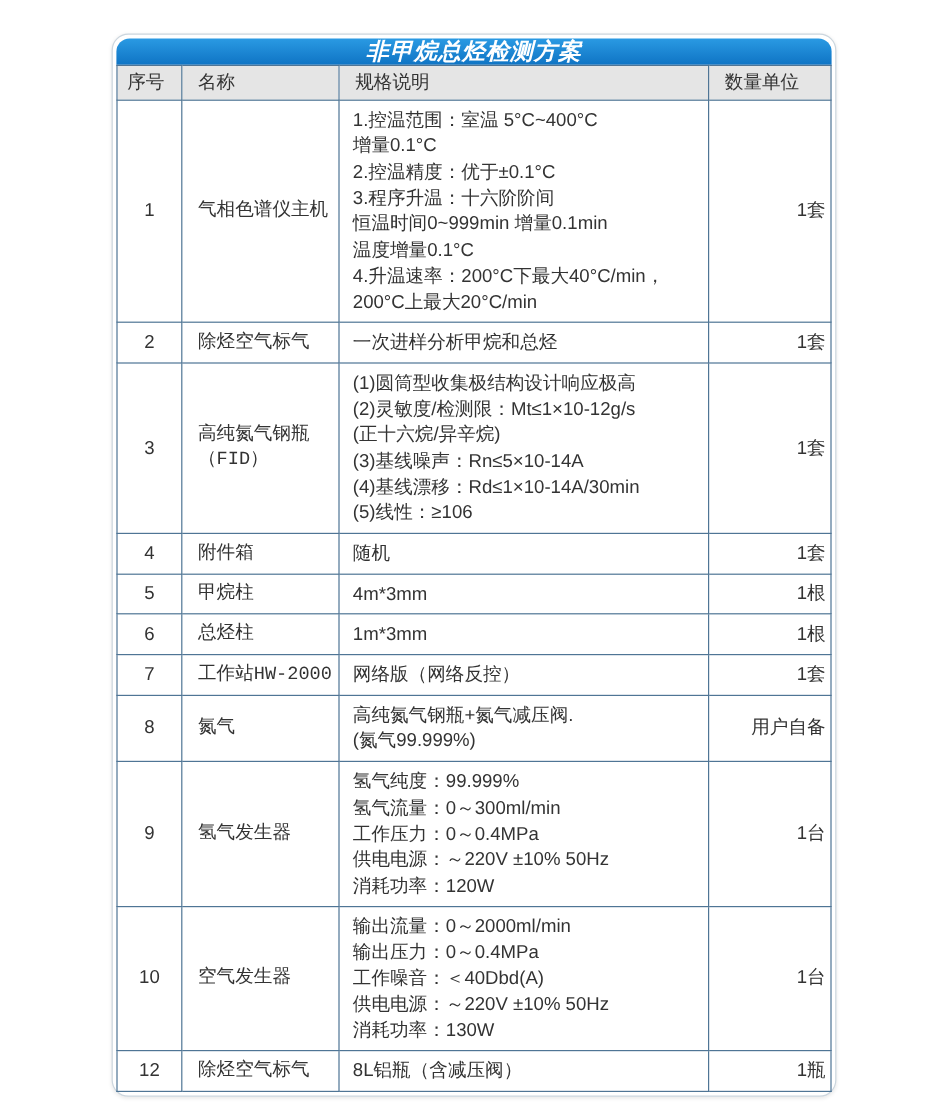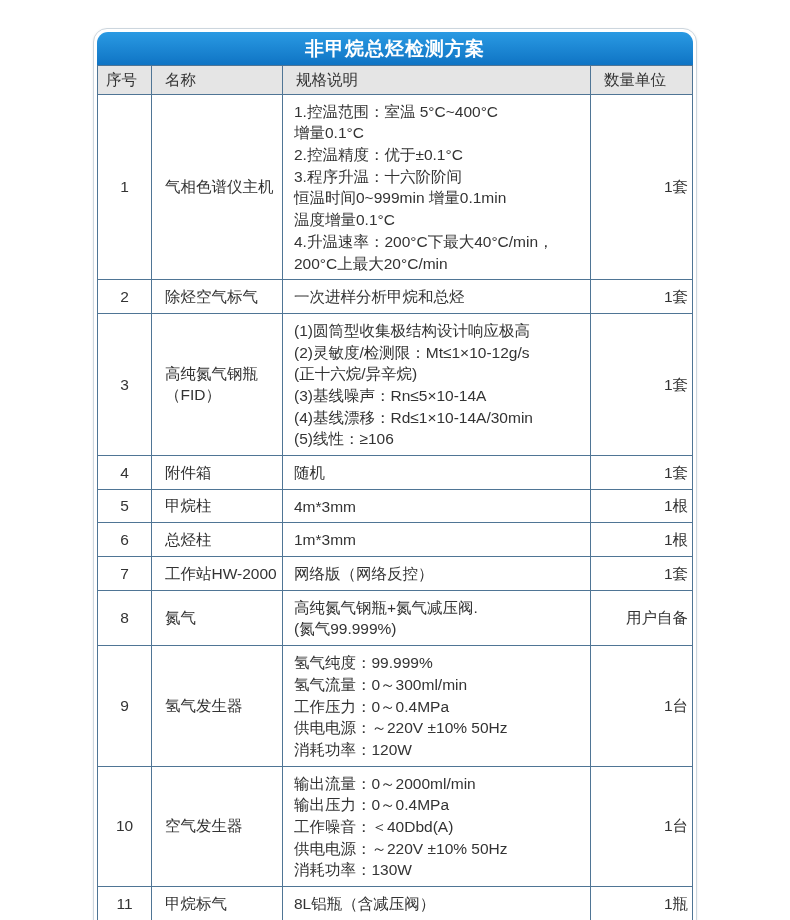--- a/index.html
+++ b/index.html
@@ -23,30 +23,31 @@
     left: 93px;
     top: 28px;
     width: 604px;
     background: #ffffff;
     border: 1px solid var(--card-border);
     border-radius: 14px;
     padding: 3px;
     box-shadow: 0 1px 3px rgba(0,0,0,0.08);
   }
   .title-bar {
-    height: 33px;
+    height: 22px;
     border-radius: 11px 11px 0 0;
     background: linear-gradient(to bottom, var(--header-blue-top), var(--header-blue-bottom));
     color: #ffffff;
     font-size: 19px;
     font-weight: bold;
     letter-spacing: 1px;
     display: flex;
     align-items: center;
     justify-content: center;
+    font-style: italic;
   }
   table.spec {
     width: 100%;
     border-collapse: collapse;
     table-layout: fixed;
   }
   table.spec col.c-no   { width: 54px; }
   table.spec col.c-name { width: 131px; }
   table.spec col.c-spec { width: 308px; }
   table.spec th, table.spec td {
@@ -57,21 +58,21 @@
     overflow: hidden;
   }
   table.spec th {
     font-weight: normal;
     text-align: left;
     padding: 3px 6px 3px 13px;
     background: #e5e5e5;
   }
   table.spec th.center { text-align: center; padding-left: 0; }
   td.no-cell  { text-align: center; padding: 5px 2px; }
-  td.name-cell { padding: 5px 4px 5px 13px; font-size: 15px; }
+  td.name-cell { padding: 5px 4px 5px 13px; font-size: 15px; font-family: Liberation Mono, monospace; }
   td.spec-cell { padding: 6px 6px 5px 11px; white-space: pre-line; }
   td.qty-cell  { padding: 5px 4px 5px 13px; text-align: right; }
 </style>
 </head>
 <body>
 
 <div class="card">
   <div class="title-bar">
     <span>非甲烷总烃检测方案</span>
   </div>
@@ -166,26 +167,20 @@
     <td class="no-cell">10</td>
     <td class="name-cell">空气发生器</td>
     <td class="spec-cell">输出流量：0～2000ml/min
 输出压力：0～0.4MPa
 工作噪音：＜40Dbd(A)
 供电电源：～220V ±10% 50Hz
 消耗功率：130W</td>
     <td class="qty-cell">1台</td>
   </tr>
         <tr>
-    <td class="no-cell">11</td>
-    <td class="name-cell">甲烷标气</td>
-    <td class="spec-cell">8L铝瓶（含减压阀）</td>
-    <td class="qty-cell">1瓶</td>
-  </tr>
-        <tr>
     <td class="no-cell">12</td>
     <td class="name-cell">除烃空气标气</td>
     <td class="spec-cell">8L铝瓶（含减压阀）</td>
     <td class="qty-cell">1瓶</td>
   </tr>
       </tbody>
   </table>
 </div>
 
 </body></html>

